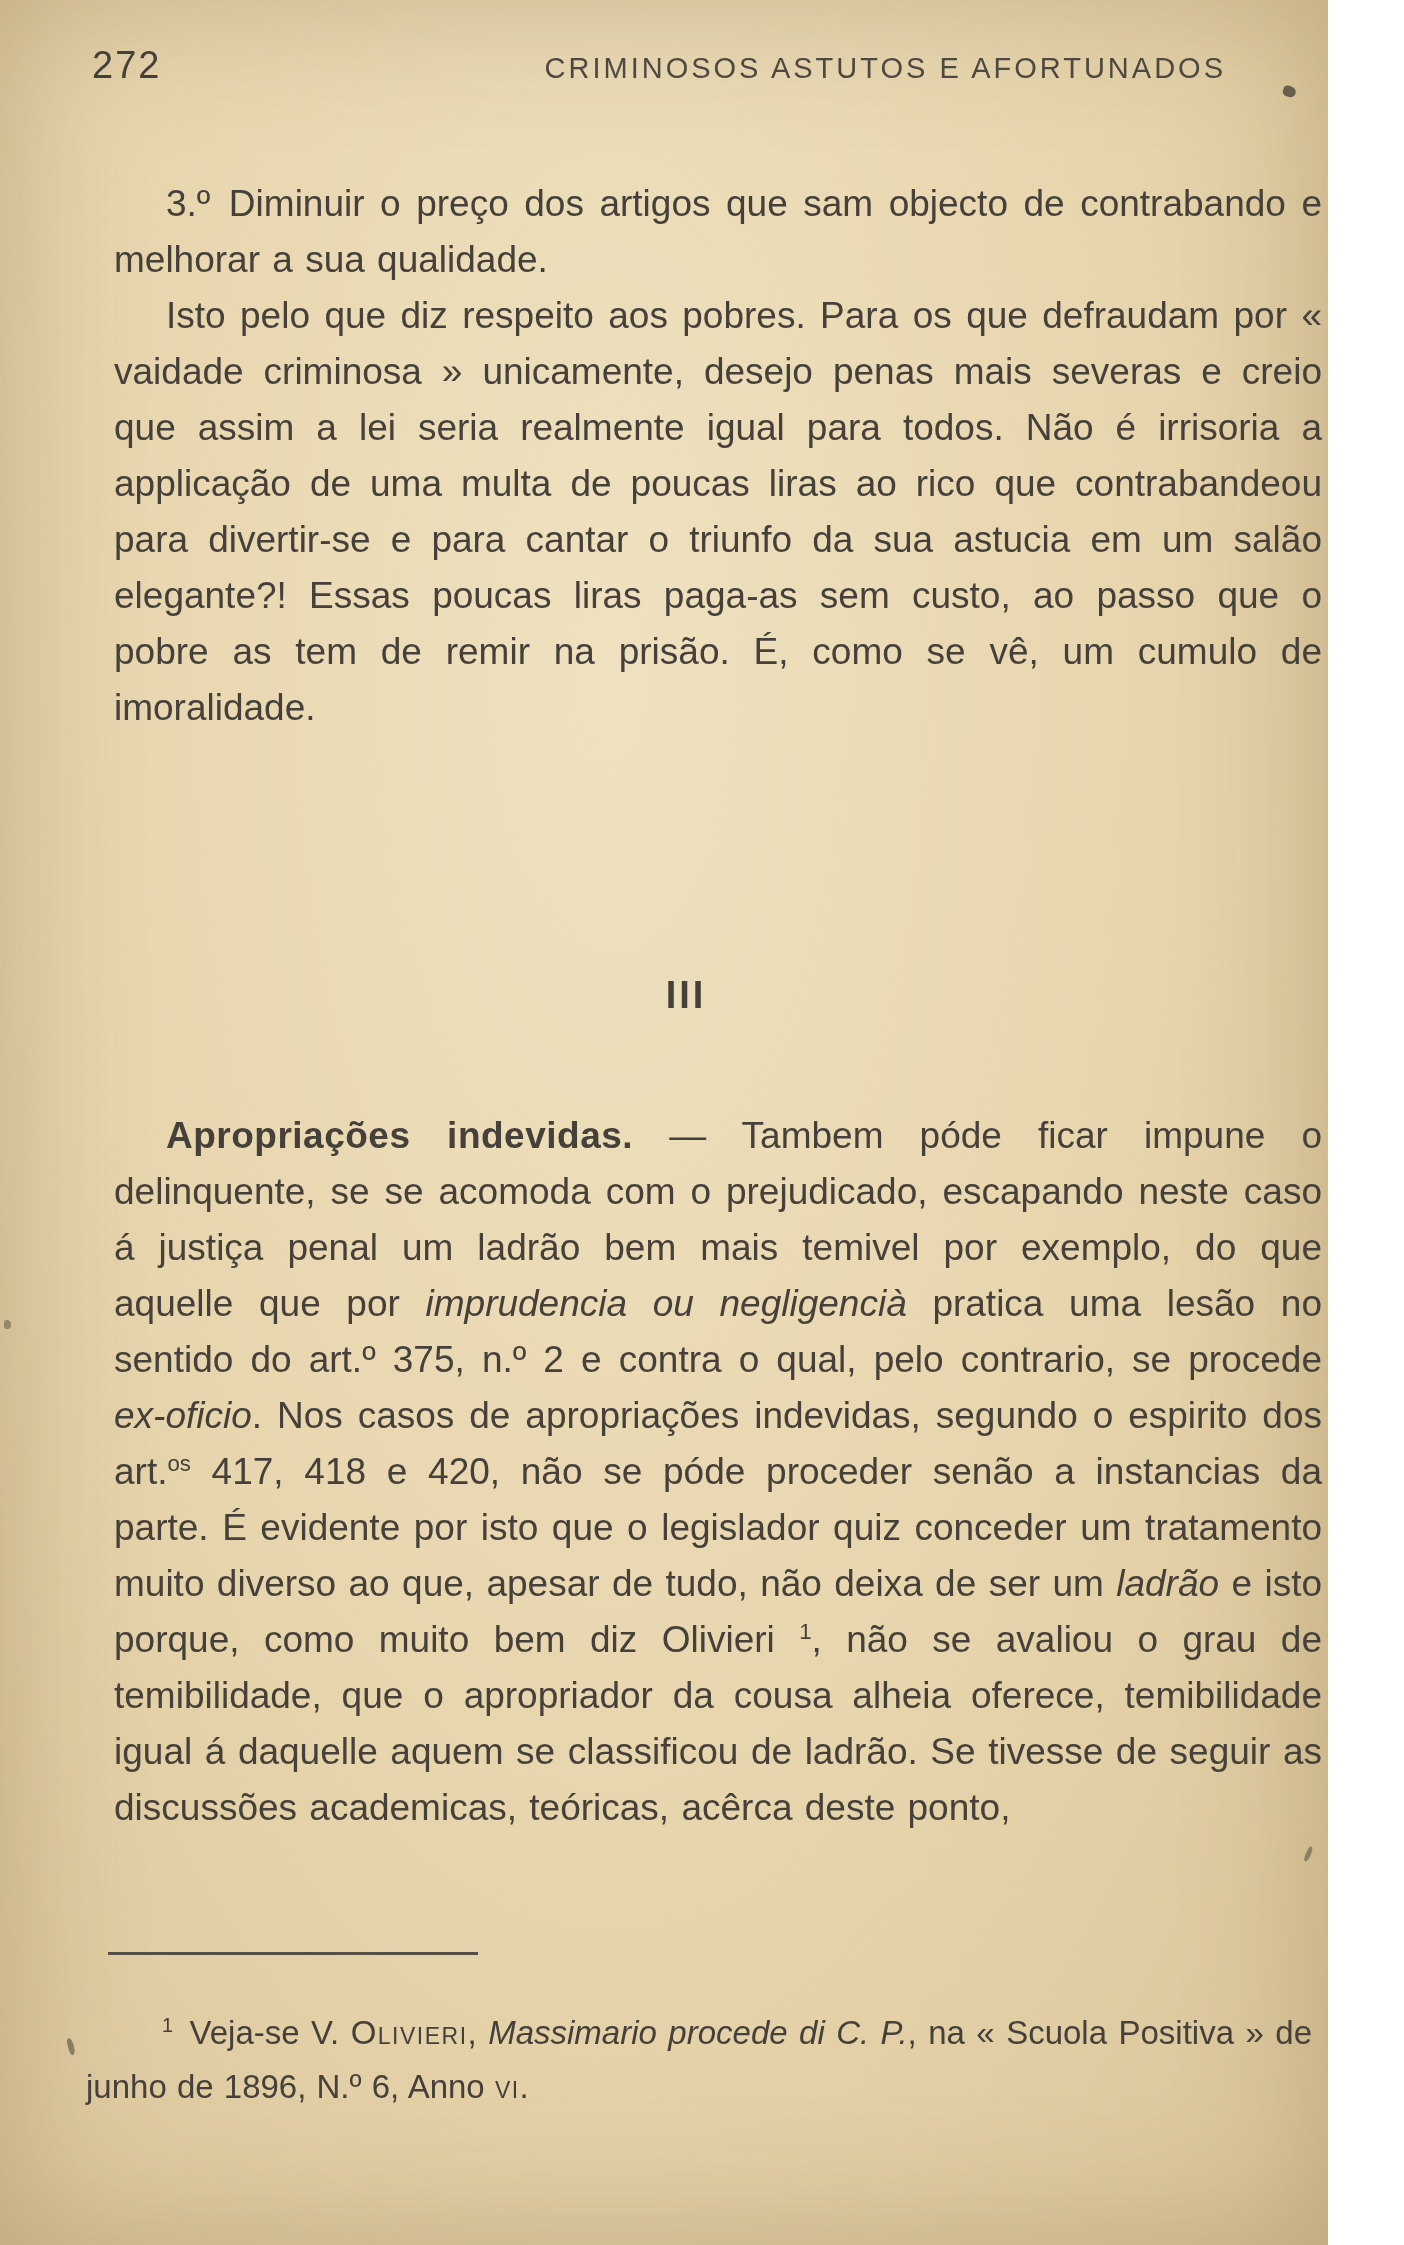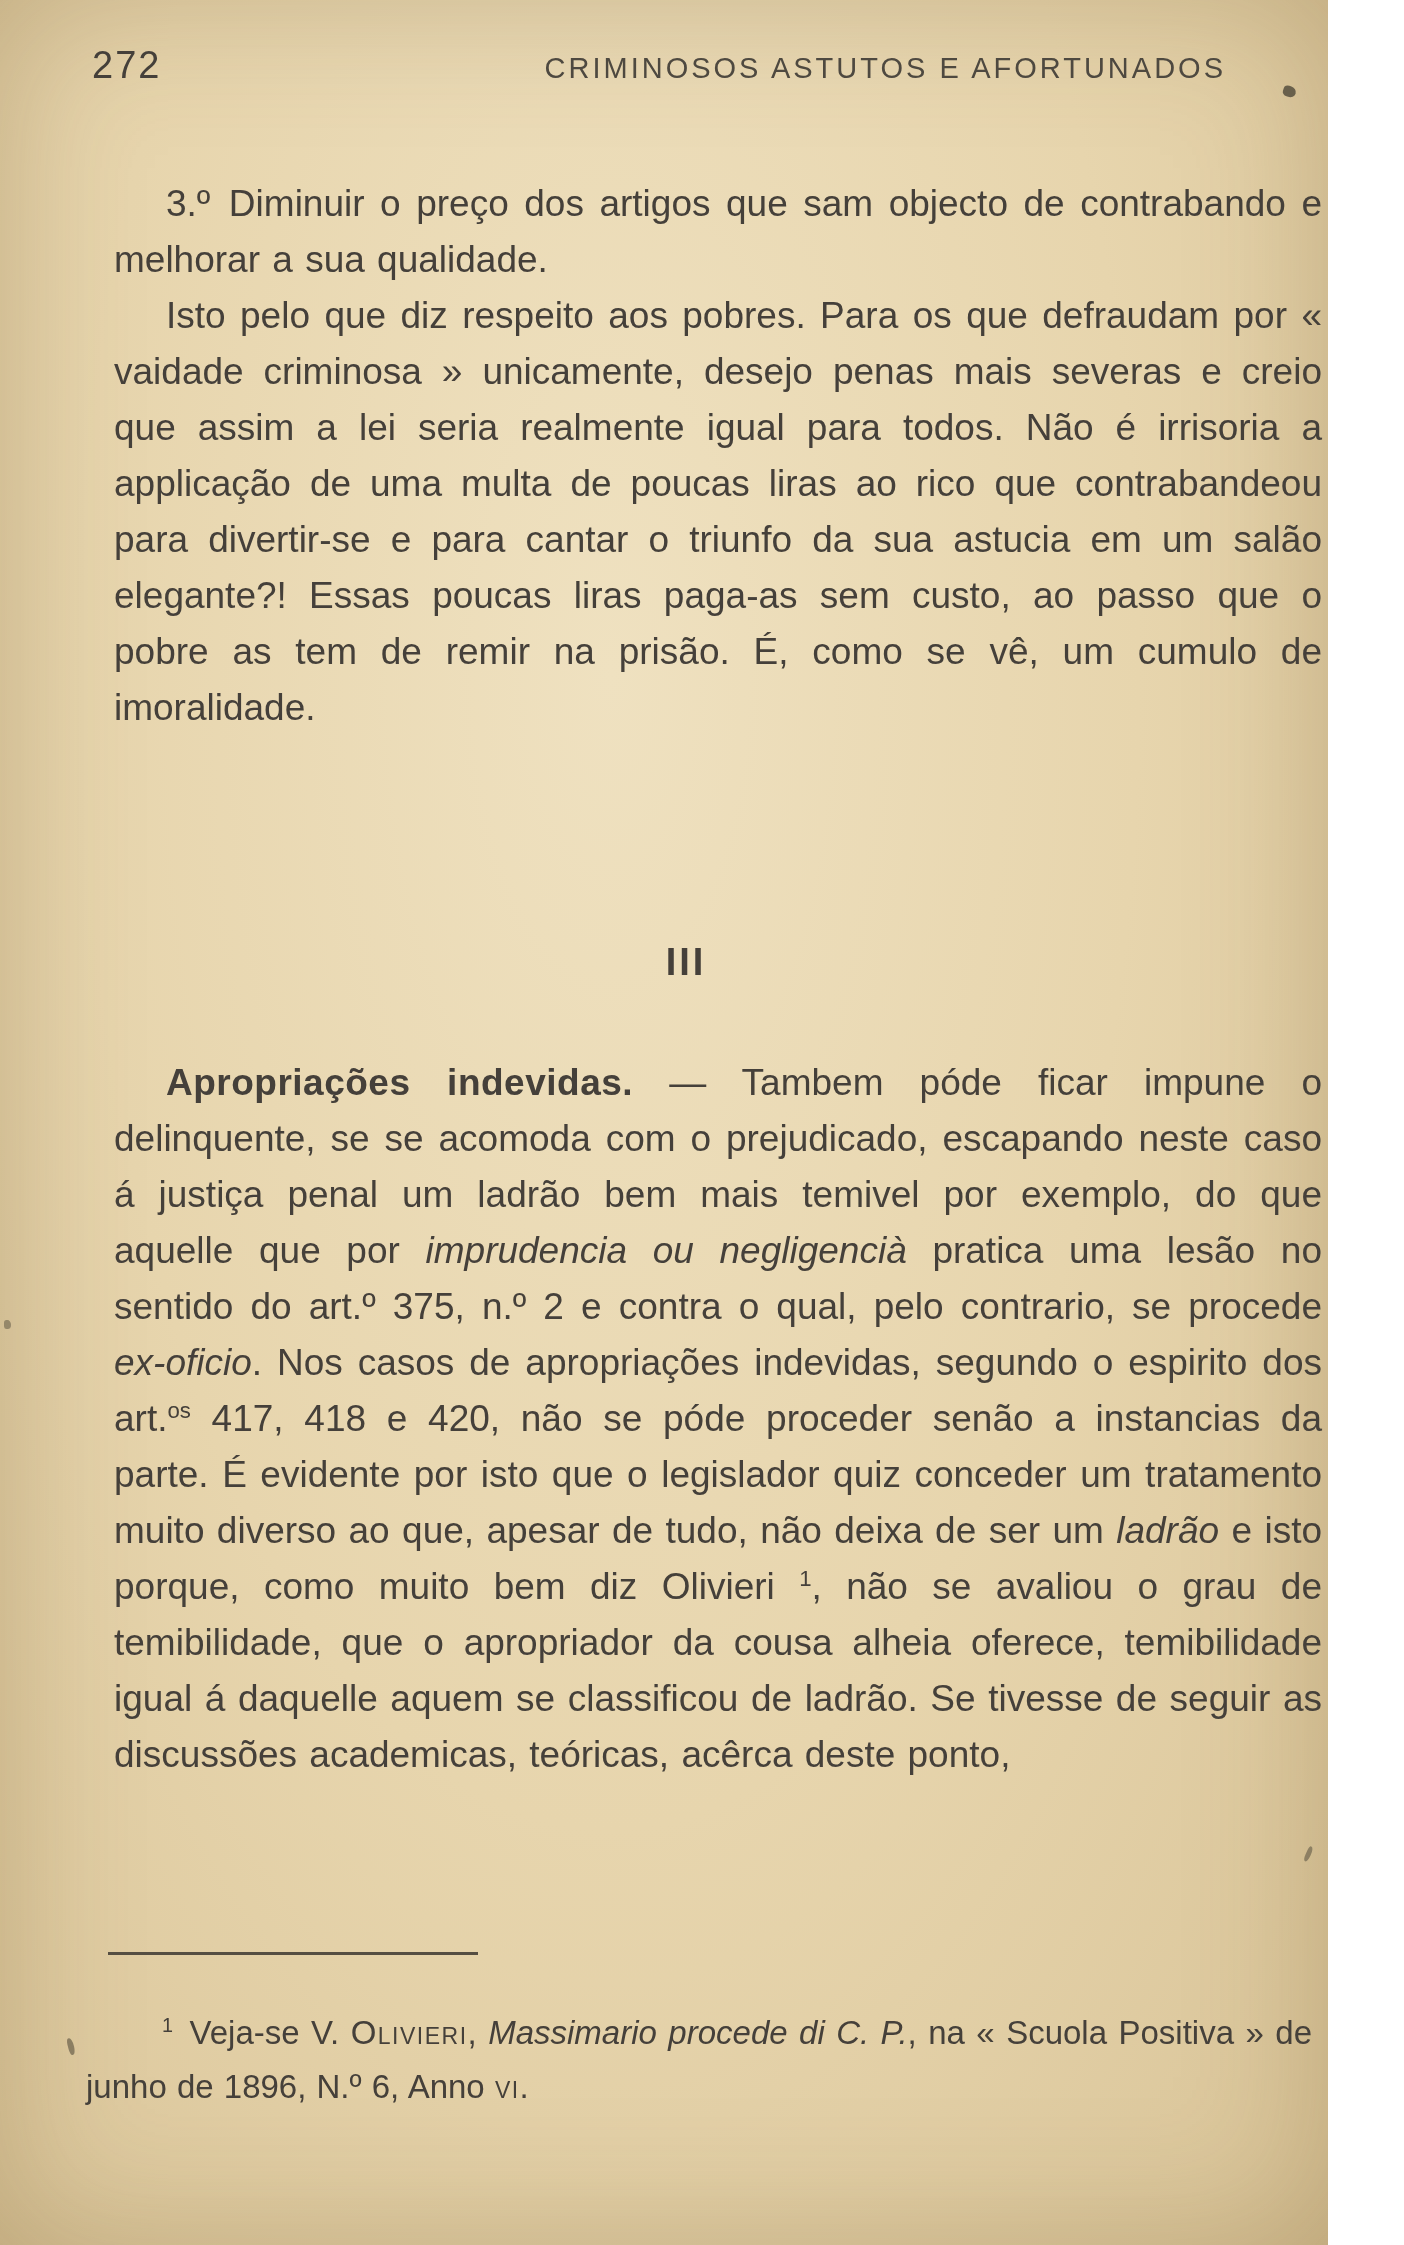--- a/index.html
+++ b/index.html
@@ -27,29 +27,29 @@
     font-size: 29px; letter-spacing: 3px;
     color: #4e4940;
     white-space: nowrap;
   }
   .textcol {
     position: absolute; left: 106px; width: 1208px;
     text-align: justify;
     margin-left: 8px;
   }
   .p12 { top: 176px; }
-  .p3pos { top: 1055px; }
+  .p3pos { top: 1108px; }
   .para {
     margin: 0;
     font-size: 37px; line-height: 56px;
     text-indent: 52px;
     word-spacing: 2px;
   }
   .secheading {
-    position: absolute; left: 106px; top: 941px; width: 1160px;
+    position: absolute; left: 106px; top: 974px; width: 1160px;
     text-align: center;
     font-size: 38px; font-weight: 700; letter-spacing: 3px;
   }
   .footrule {
     position: absolute; left: 108px; top: 1952px;
     width: 370px; height: 3px;
     background: #55504687;
     background-color: #554e42;
   }
   .footnote {

